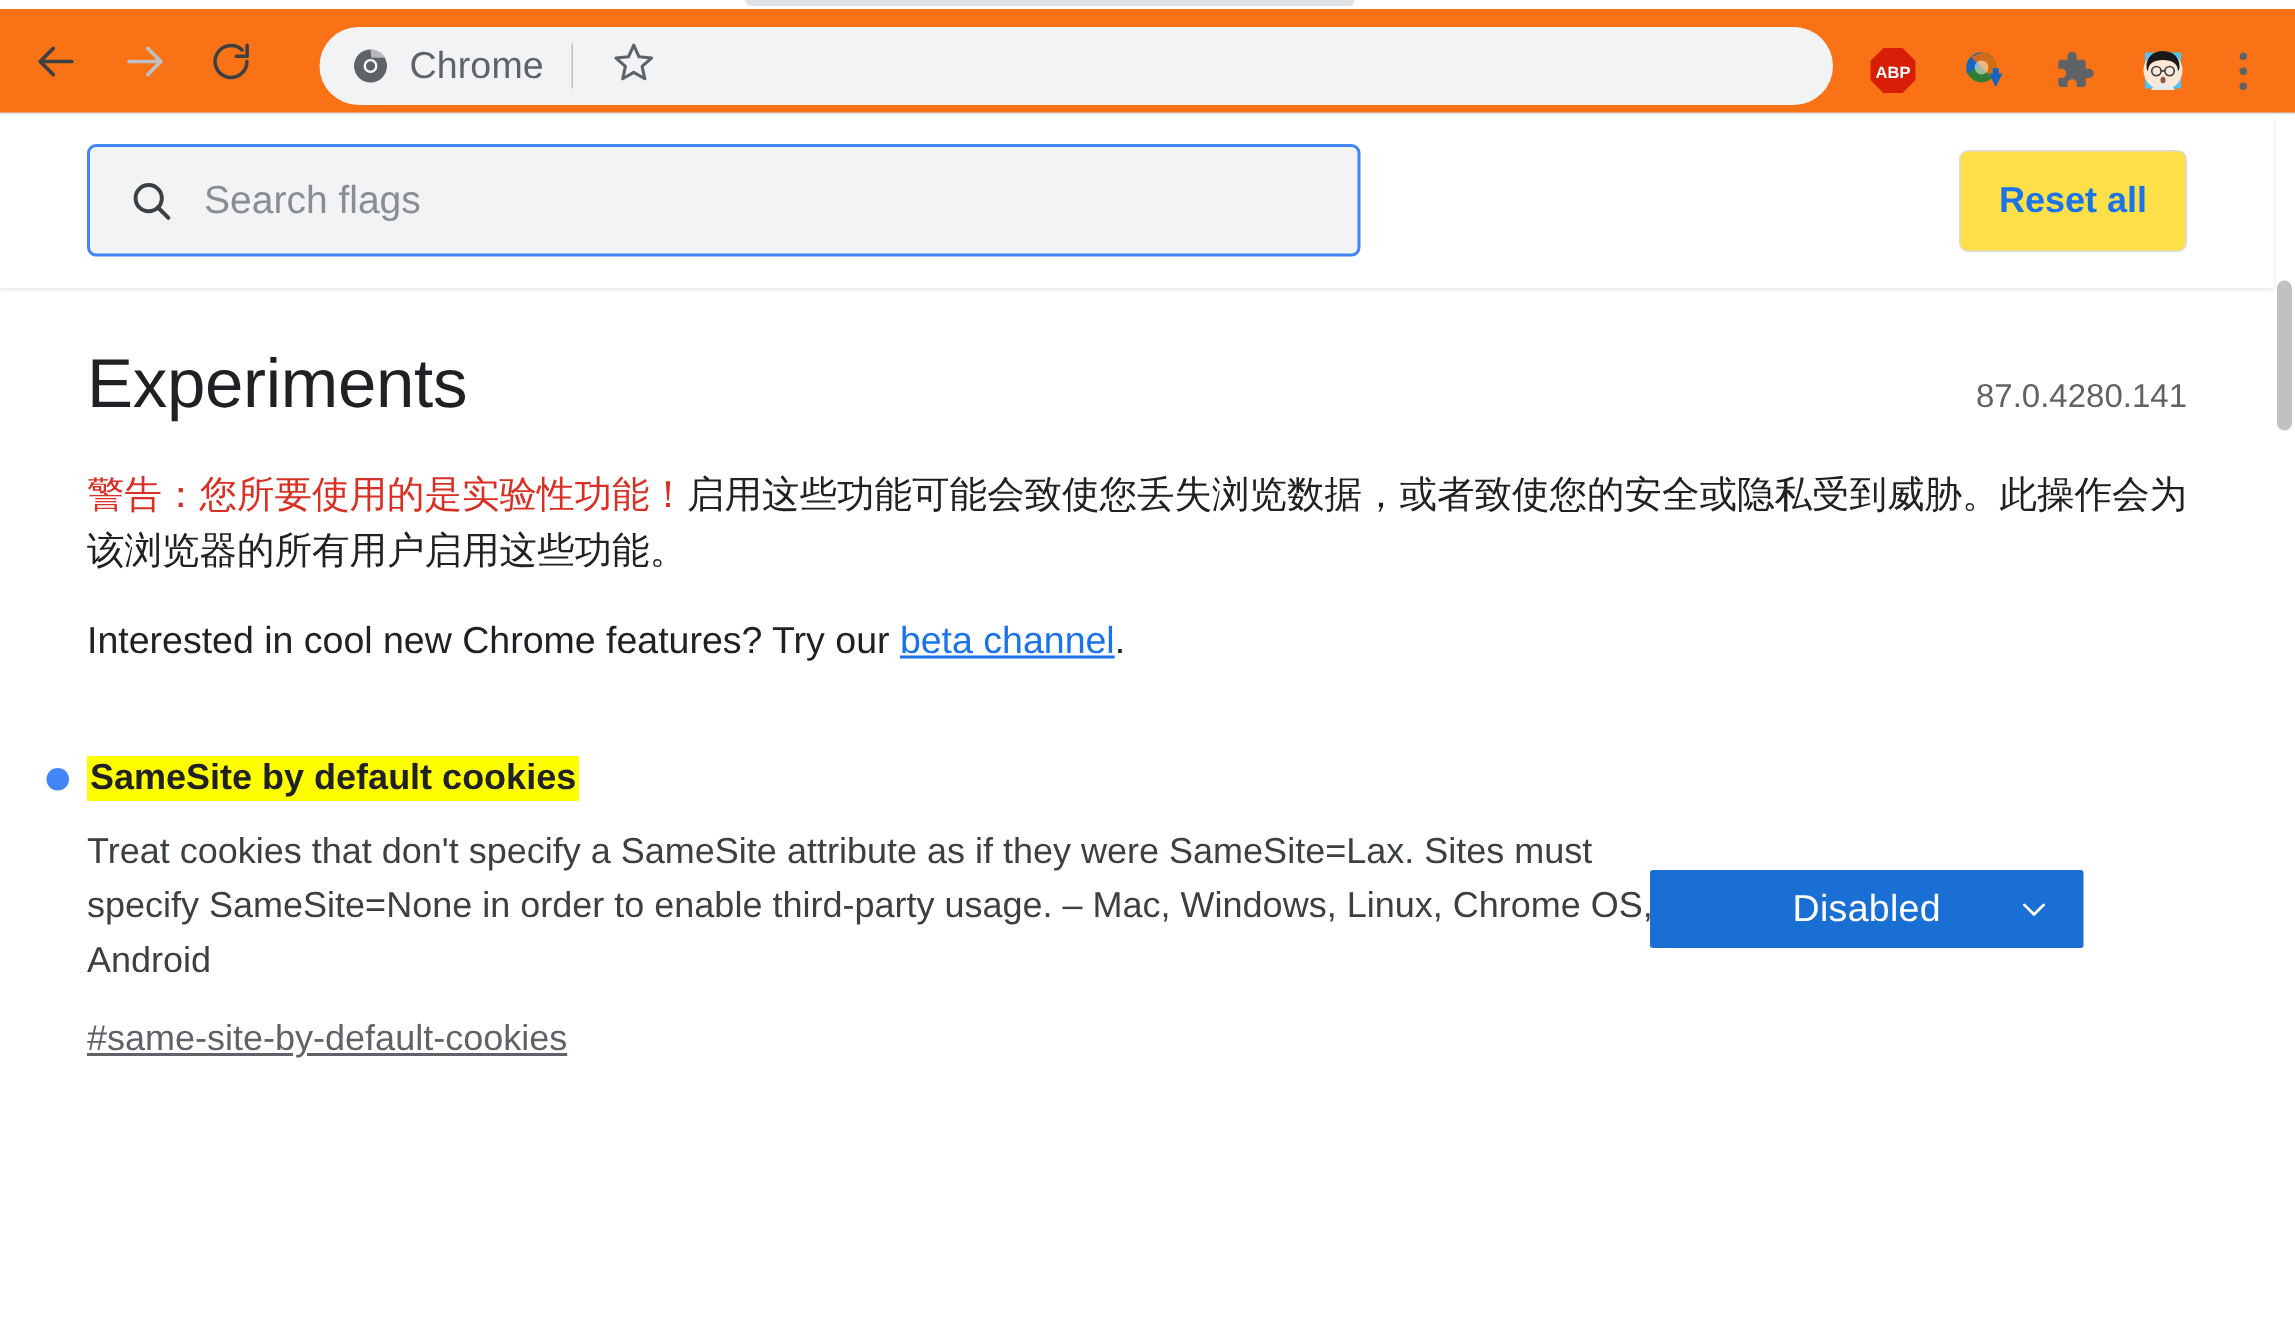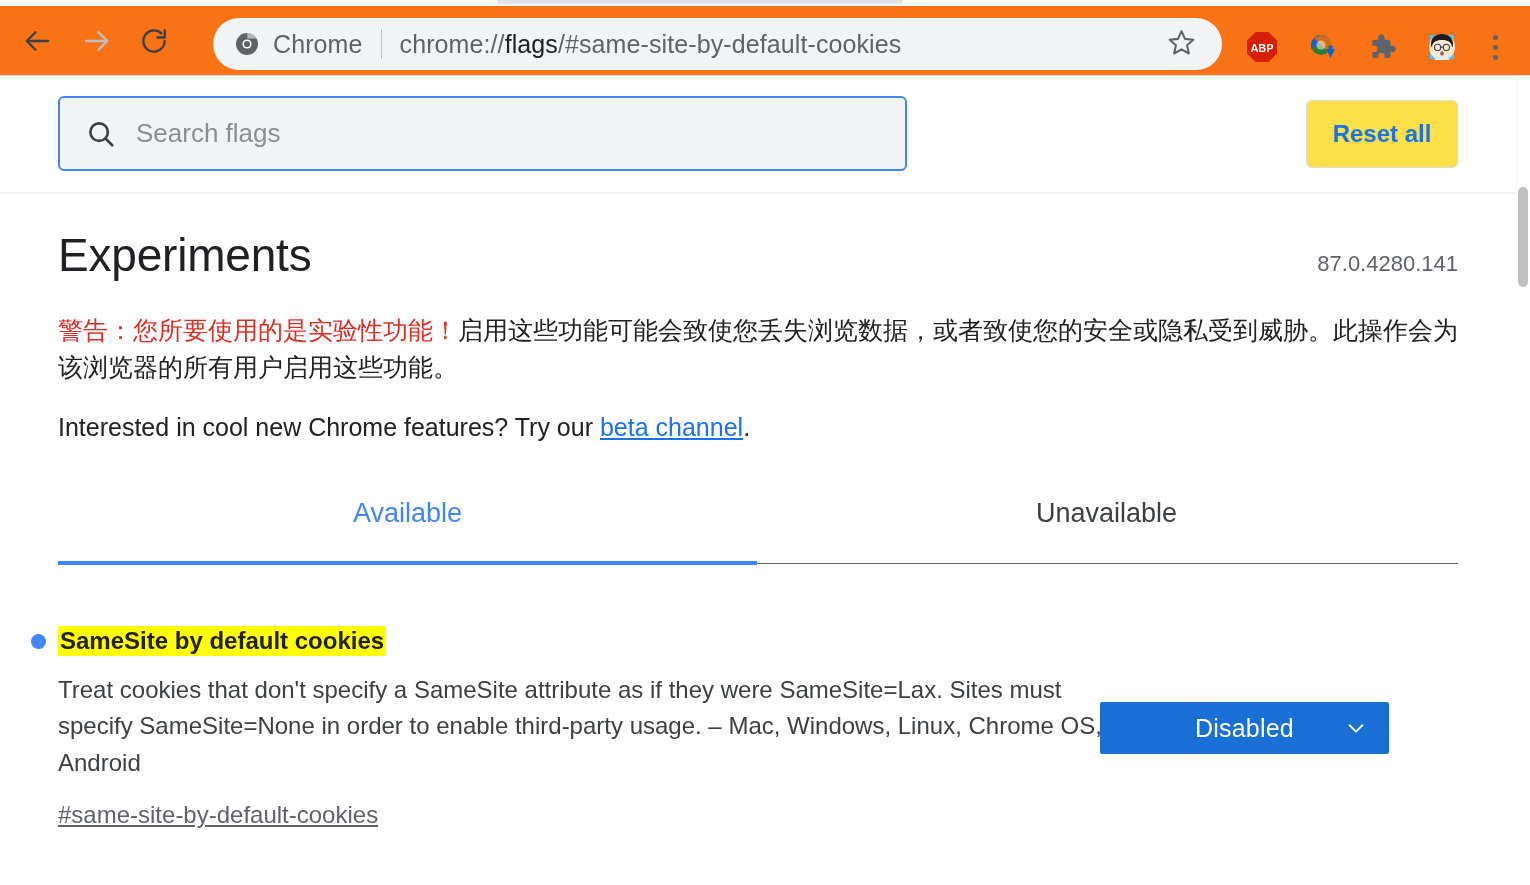--- a/index.html
+++ b/index.html
@@ -365,21 +365,20 @@
     <span class="chrome-logo">
       <svg width="24" height="24" viewBox="0 0 24 24">
         <circle cx="12" cy="12" r="11" fill="#5f6368"></circle>
         <circle cx="12" cy="12" r="4.6" fill="#ffffff"></circle>
         <circle cx="12" cy="12" r="3.1" fill="#5f6368"></circle>
         <path d="M12 1a11 11 0 0 1 9.5 5.5H12.6z" fill="#ffffff" opacity=".55"></path>
       </svg>
     </span>
     <span class="omnibox-scheme-label">Chrome</span>
     <span class="omnibox-divider"></span>
-    <span class="omnibox-url"><span>chrome://</span><span class="strong">flags</span><span>/#same-site-by-default-cookies</span></span>
     <span class="star-btn">
       <span>
         <svg width="29" height="29" viewBox="0 0 24 24" fill="none" stroke="#5f6368" stroke-width="1.7" stroke-linejoin="round">
           <polygon points="12,2.6 14.9,9 21.8,9.7 16.6,14.3 18.1,21.1 12,17.6 5.9,21.1 7.4,14.3 2.2,9.7 9.1,9"></polygon>
         </svg>
       </span>
     </span>
   </div>
 
   <div class="toolbar-actions">
@@ -451,25 +450,20 @@
 
     <div class="title-row">
       <h1 class="page-title">Experiments</h1>
       <span class="version">87.0.4280.141</span>
     </div>
 
     <p class="warning"><span class="warn-red">警告：您所要使用的是实验性功能！</span><span>启用这些功能可能会致使您丢失浏览数据，或者致使您的安全或隐私受到威胁。此操作会为该浏览器的所有用户启用这些功能。</span></p>
 
     <p class="beta-line"><span>Interested in cool new Chrome features? Try our </span><a class="beta-link" href="#">beta channel</a><span>.</span></p>
 
-    <div class="tabs">
-      <div class="tab active">Available</div>
-      <div class="tab">Unavailable</div>
-      <div class="tab-indicator"></div>
-    </div>
 
     <div class="flag-entry">
       <div class="flag-dot"></div>
       <div class="flag-main">
         <div class="flag-title-row">
           <span class="flag-title">SameSite by default cookies</span>
         </div>
         <div class="flag-desc">Treat cookies that don't specify a SameSite attribute as if they were SameSite=Lax. Sites must specify SameSite=None in order to enable third-party usage. – Mac, Windows, Linux, Chrome OS, Android</div>
         <a class="flag-permalink" href="#">#same-site-by-default-cookies</a>
       </div>

